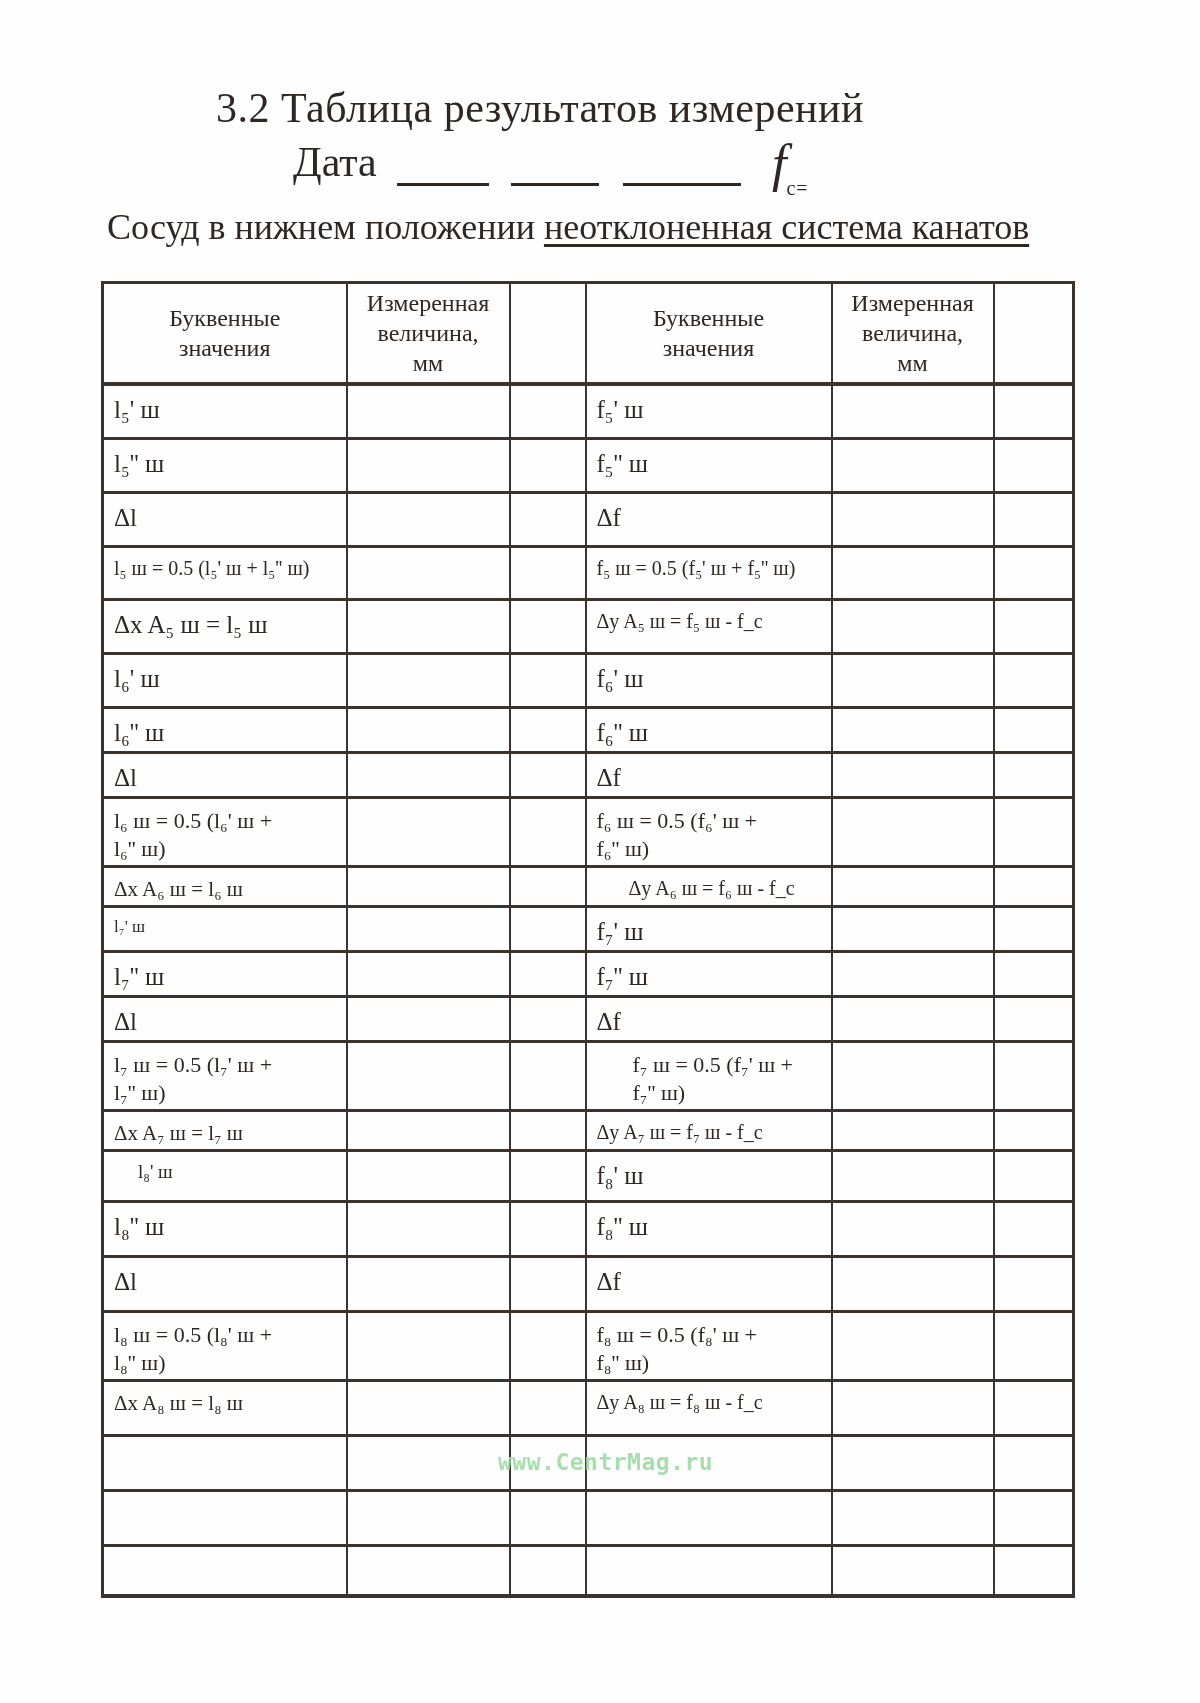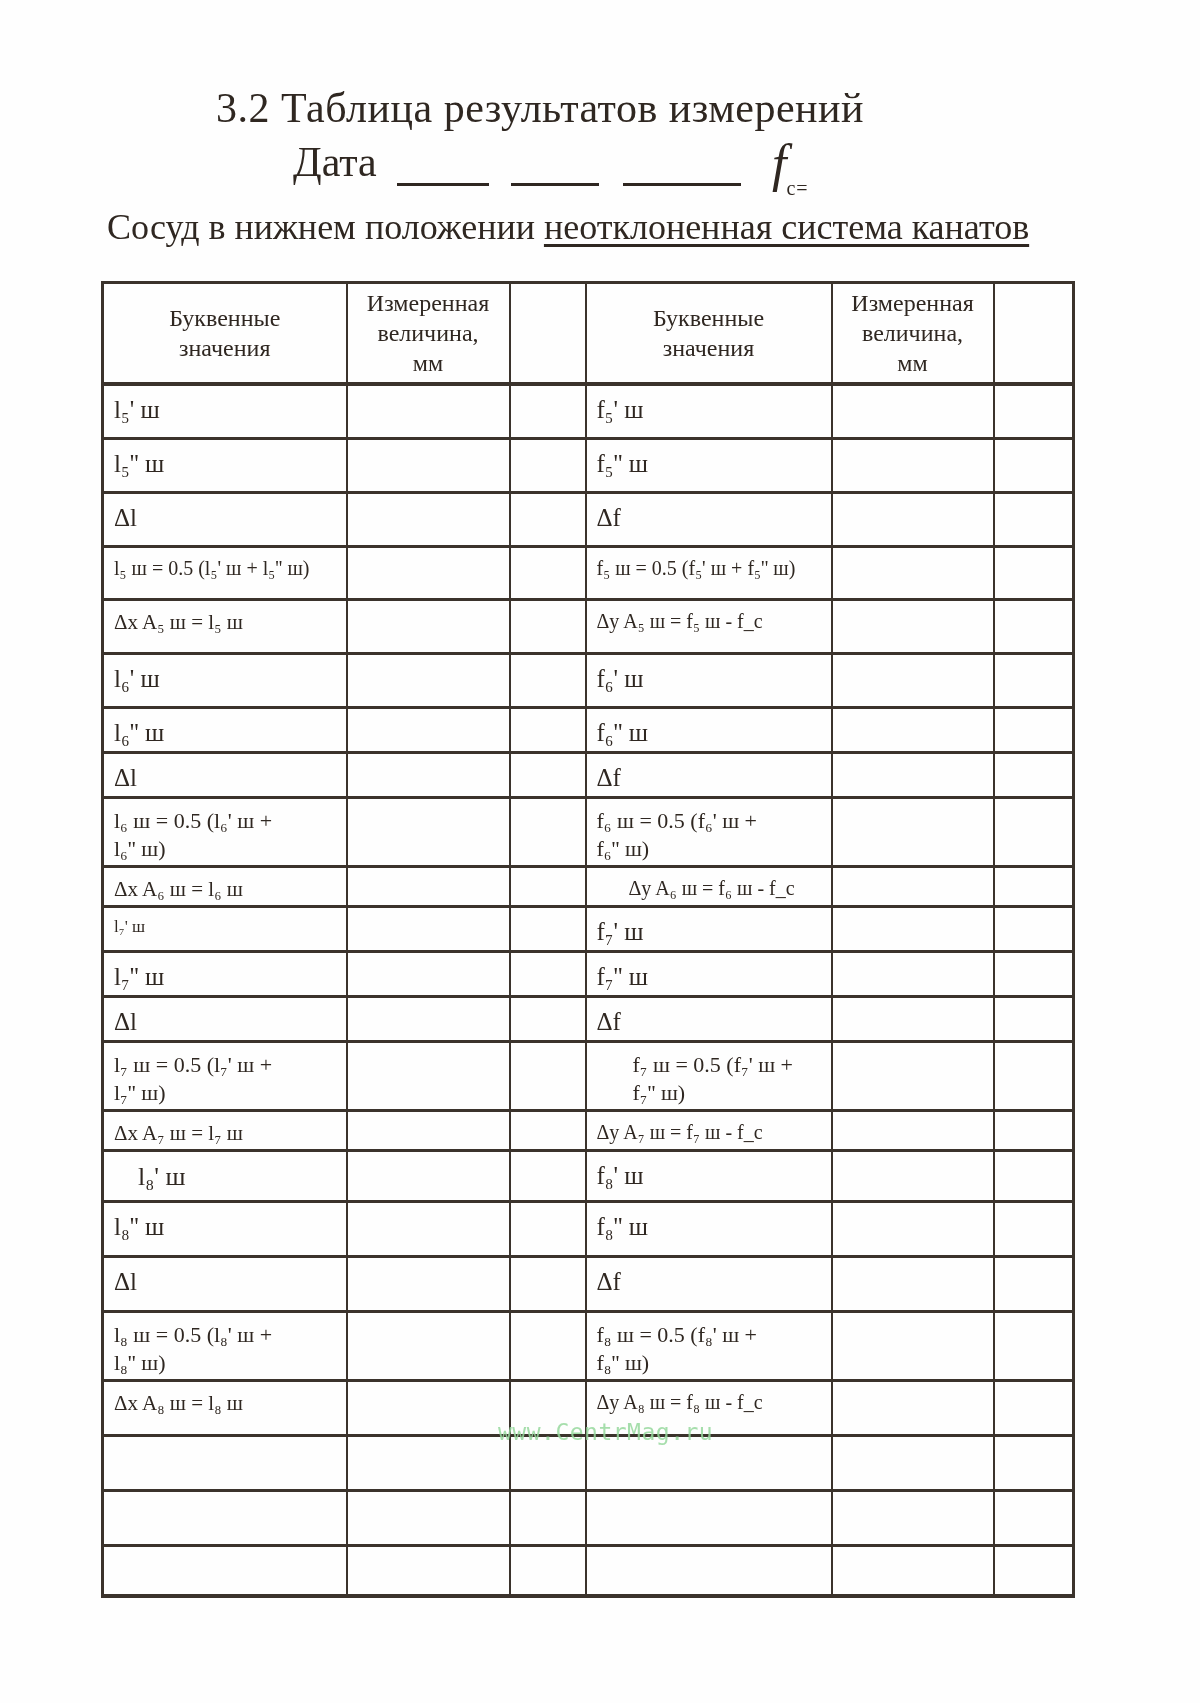--- a/index.html
+++ b/index.html
@@ -26,22 +26,22 @@
              border-collapse:collapse;table-layout:fixed;
              border:3px solid #3b332c;border-bottom-width:4px;}
   table.grid th,table.grid td{border:2px solid #3b332c;border-top-width:3px;border-bottom-width:3px;}
   table.grid th{height:89px;font-weight:normal;font-size:24px;line-height:1.25;
                 text-align:center;vertical-align:middle;padding:4px 18px;
                 border-bottom-width:4px;}
   table.grid td{vertical-align:top;padding:8px 6px 2px 10px;font-size:25px;
                 line-height:1.28;white-space:pre-line;overflow:hidden;}
   td.gap{padding:0;}
 
-  .watermark{position:absolute;top:1419px;left:498px;
-             font-family:"DejaVu Sans Mono",monospace;font-weight:normal;
+  .watermark{position:absolute;top:1449px;left:498px;
+             font-family:"DejaVu Sans Mono",monospace;font-weight:bold;
              font-size:23px;color:rgba(150,216,158,0.85);letter-spacing:.5px;}
 </style>
 </head>
 <body>
 
 <div class="page">
 
   <div class="title">3.2 Таблица результатов измерений</div>
 
   <div class="dateline"><span>Дата</span><span class="blank blank1"></span><span class="blank blank2"></span><span class="blank blank3"></span></div>
@@ -96,21 +96,21 @@
         </tr>
         <tr style="height: 53px;">
           <td class="lbl" style="font-size: 20px;">l₅ ш = 0.5 (l₅' ш + l₅'' ш)</td>
           <td class="val"></td>
           <td class="gap"></td>
           <td class="lbl" style="font-size: 20px;">f₅ ш = 0.5 (f₅' ш + f₅'' ш)</td>
           <td class="val"></td>
           <td class="gap"></td>
         </tr>
         <tr style="height: 54px;">
-          <td class="lbl" style="font-size: 21px;">Δx A₅ ш = l₅ ш</td>
+          <td class="lbl" style="font-size: 25px;">Δx A₅ ш = l₅ ш</td>
           <td class="val"></td>
           <td class="gap"></td>
           <td class="lbl" style="font-size: 20px;">Δy A₅ ш = f₅ ш - f_с</td>
           <td class="val"></td>
           <td class="gap"></td>
         </tr>
         <tr style="height: 54px;">
           <td class="lbl" style="font-size: 25px;">l₆' ш</td>
           <td class="val"></td>
           <td class="gap"></td>
@@ -188,21 +188,21 @@
         </tr>
         <tr style="height: 37px;">
           <td class="lbl" style="font-size: 21px;">Δx A₇ ш = l₇ ш</td>
           <td class="val"></td>
           <td class="gap"></td>
           <td class="lbl" style="font-size: 20px;">Δy A₇ ш = f₇ ш - f_с</td>
           <td class="val"></td>
           <td class="gap"></td>
         </tr>
         <tr style="height: 51px;">
-          <td class="lbl" style="font-size: 26px; padding-left: 34px;">l₈' ш</td>
+          <td class="lbl" style="font-size: 19px; padding-left: 34px;">l₈' ш</td>
           <td class="val"></td>
           <td class="gap"></td>
           <td class="lbl" style="font-size: 25px;">f₈' ш</td>
           <td class="val"></td>
           <td class="gap"></td>
         </tr>
         <tr style="height: 55px;">
           <td class="lbl" style="font-size: 25px;">l₈'' ш</td>
           <td class="val"></td>
           <td class="gap"></td>

